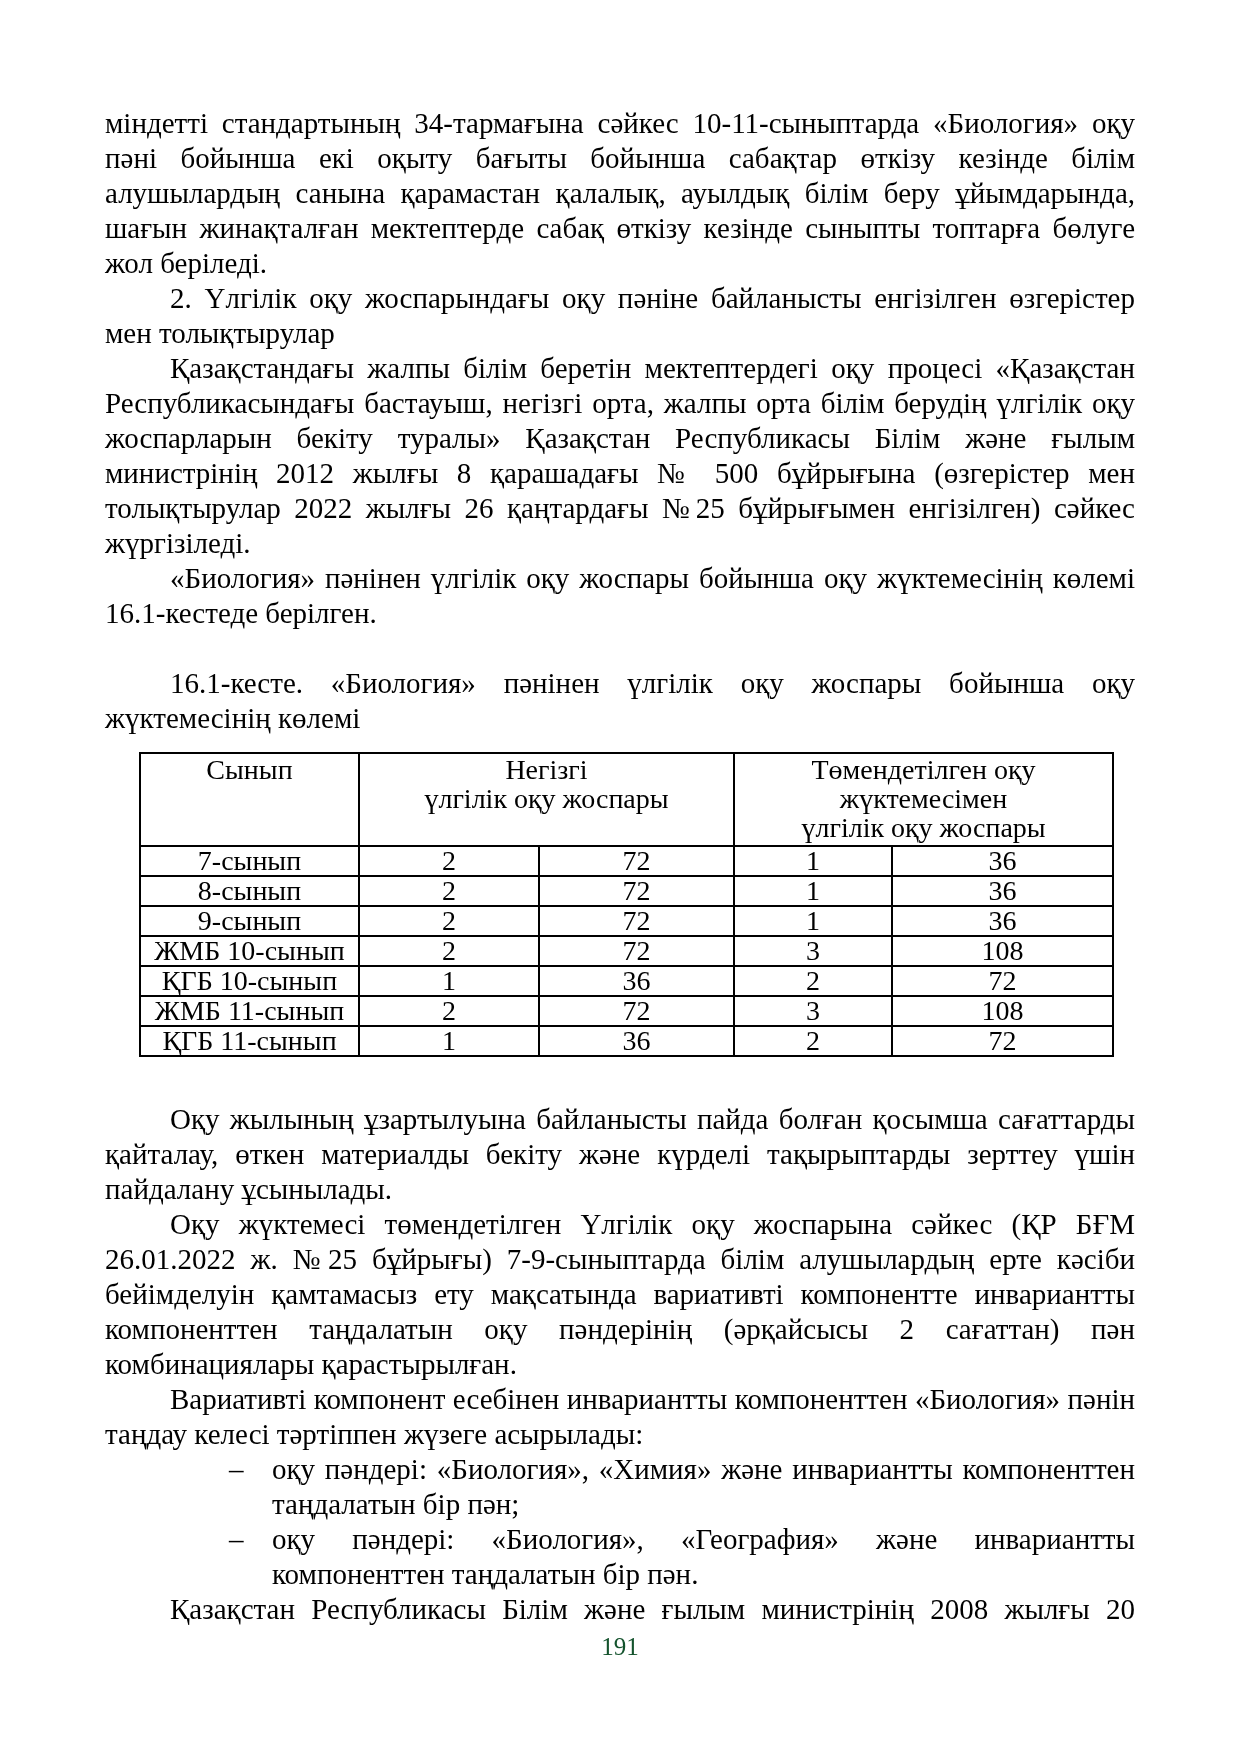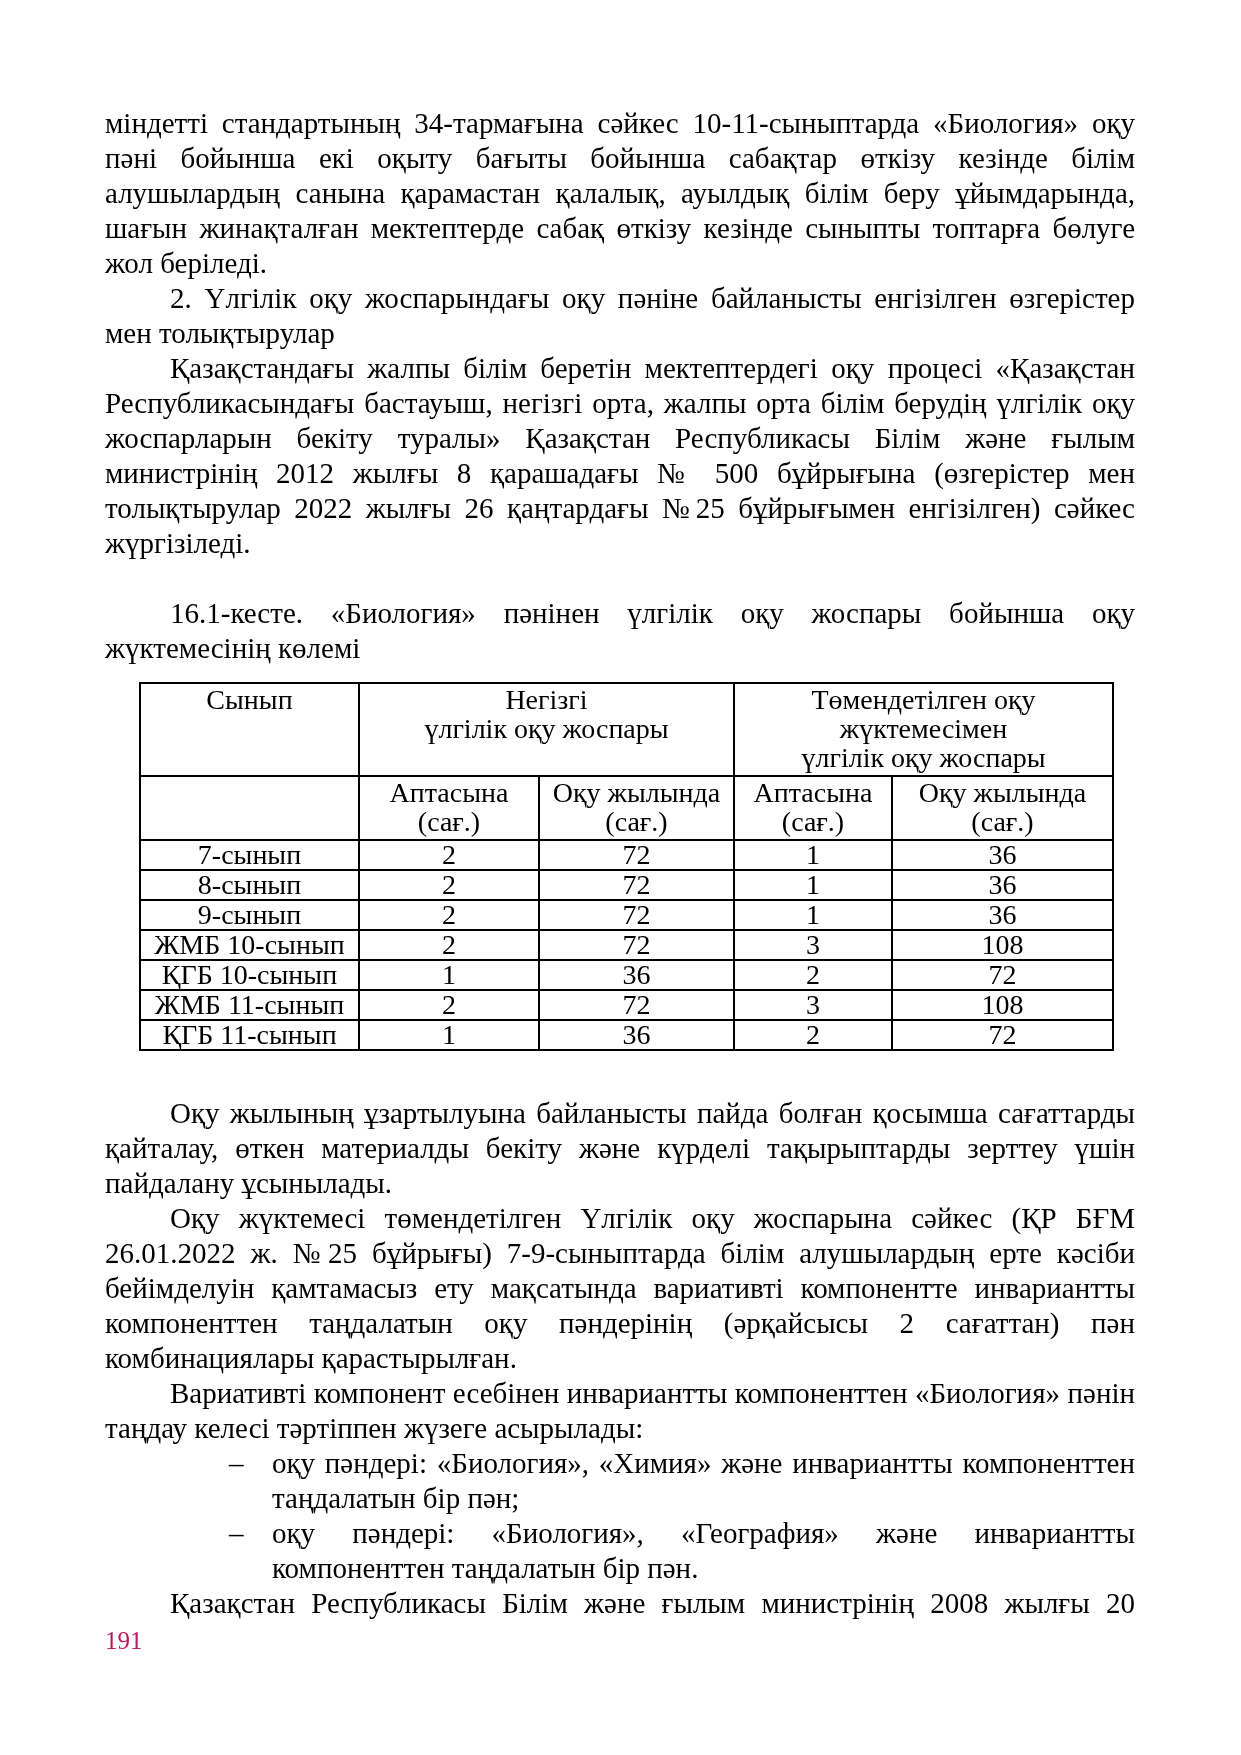--- a/index.html
+++ b/index.html
@@ -44,64 +44,54 @@
 
   p.after-table { margin-top:45px; }
 
   .list-item {
     position:relative; padding-left:167px;
     font-size:29px; line-height:35px; text-align:justify; color:#000;
   }
   .list-item .dash { position:absolute; left:124px; top:0; }
 
   .pagenum {
-    margin-top:4px; 
-    font-size:25px; line-height:32px; color:#be185d;
+    margin-top:4px; text-align:center;
+    font-size:25px; line-height:32px; color:#14532d;
   }
 </style>
 </head>
 <body>
 
 <div class="page">
 
   <p class="body">міндетті стандартының 34-тармағына сәйкес 10-11-сыныптарда «Биология» оқу пәні бойынша екі оқыту бағыты бойынша сабақтар өткізу кезінде білім алушылардың санына қарамастан қалалық, ауылдық білім беру ұйымдарында, шағын жинақталған мектептерде сабақ өткізу кезінде сыныпты топтарға бөлуге жол беріледі.</p>
 
   <p class="body indent italic">2. Үлгілік оқу жоспарындағы оқу пәніне байланысты енгізілген өзгерістер мен толықтырулар</p>
 
   <p class="body indent">Қазақстандағы жалпы білім беретін мектептердегі оқу процесі «Қазақстан Республикасындағы бастауыш, негізгі орта, жалпы орта білім берудің үлгілік оқу жоспарларын бекіту туралы» Қазақстан Республикасы Білім және ғылым министрінің 2012 жылғы 8 қарашадағы № 500 бұйрығына (өзгерістер мен толықтырулар 2022 жылғы 26 қаңтардағы №25 бұйрығымен енгізілген) сәйкес жүргізіледі.</p>
 
+  <p class="body indent">«Биология» пәнінен үлгілік оқу жоспары бойынша оқу жүктемесінің көлемі 16.1-кестеде берілген.</p>
 
   <p class="body indent caption">16.1-кесте. «Биология» пәнінен үлгілік оқу жоспары бойынша оқу жүктемесінің көлемі</p>
 
   <table class="grid">
     <colgroup>
       <col style="width:219px">
       <col style="width:180px">
       <col style="width:195px">
       <col style="width:158px">
       <col style="width:221px">
     </colgroup>
     <thead>
       <tr class="group-row">
         <th>Сынып</th>
         <th colspan="2">Негізгі
 үлгілік оқу жоспары</th>
         <th colspan="2">Төмендетілген оқу жүктемесімен
 үлгілік оқу жоспары</th>
-      </tr>
-      <tr class="sub-row">
-        <th></th>
-        <th>Аптасына
-(сағ.)</th>
-        <th>Оқу жылында
-(сағ.)</th>
-        <th>Аптасына
-(сағ.)</th>
-        <th>Оқу жылында
-(сағ.)</th>
       </tr>
     </thead>
     <tbody id="table-body">
         <tr>
           <td>7-сынып</td>
           <td>2</td>
           <td>72</td>
           <td>1</td>
           <td>36</td>
         </tr>

